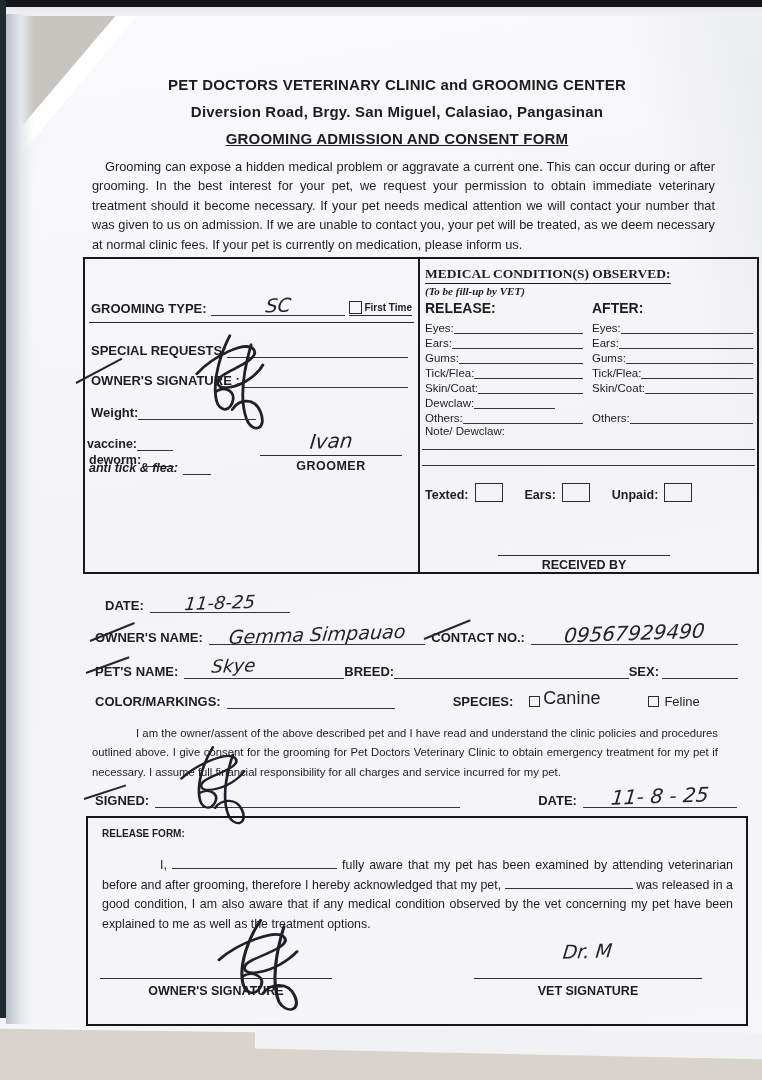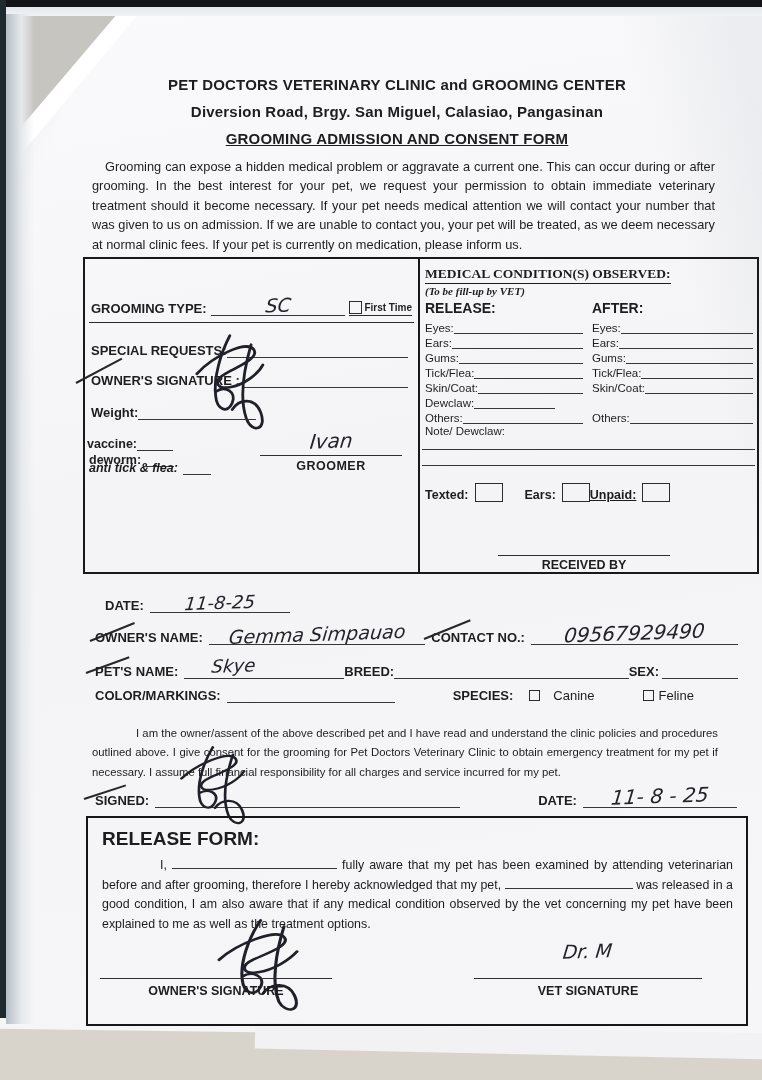--- a/index.html
+++ b/index.html
@@ -192,21 +192,21 @@
 
         <div class="medlbl" style="position:absolute;top:166px;left:5px;">Note/ Dewclaw:</div>
         <div style="position:absolute;top:190px;left:2px;right:2px;border-bottom:1.4px solid #35353a;"></div>
         <div style="position:absolute;top:206px;left:2px;right:2px;border-bottom:1.4px solid #35353a;"></div>
 
         <div class="frow" style="position:absolute;top:224px;left:5px;">
           <span class="lbl" style="font-size:12.5px;">Texted:</span>
           <span class="paybox"></span>
           <span class="lbl" style="font-size:12.5px;margin-left:22px;">Ears:</span>
           <span class="paybox"></span>
-          <span class="lbl" style="font-size:12.5px;text-decoration:underline;">Unpaid:</span>
+          <span class="lbl" style="font-size:12.5px;margin-left:22px;">Unpaid:</span>
           <span class="paybox"></span>
         </div>
 
         <div style="position:absolute;top:292px;left:78px;width:172px;text-align:center;">
           <div style="border-bottom:1.5px solid #2e2e32;height:4px;"></div>
           <div class="lbl" style="font-size:12.5px;margin-top:2px;">RECEIVED BY</div>
         </div>
       </div>
     </div>
 
@@ -237,21 +237,21 @@
       <span class="line" style="flex:1;height:14px;"></span>
       <span class="lbl">SEX:</span>
       <span class="line" style="width:76px;height:14px;margin-left:3px;"></span>
     </div>
 
     <div class="irow" style="left:95px;top:688px;">
       <span class="lbl">COLOR/MARKINGS:</span>
       <span class="line" style="width:168px;height:14px;margin-left:6px;"></span>
       <span class="lbl" style="margin-left:58px;">SPECIES:</span>
       <span class="cb" style="width:9px;height:9px;margin-left:16px;margin-bottom:2px;"></span>
-      <span style="font-size:13px;margin-left:13px;">Canine</span>
+      <span style="font-size:18px;margin-left:3px;">Canine</span>
       <span class="cb" style="width:9px;height:9px;margin-left:48px;margin-bottom:2px;"></span>
       <span style="font-size:13px;margin-left:5px;">Feline</span>
     </div>
 
     <div class="consent">I am the owner/assent of the above described pet and I have read and understand the clinic policies and procedures outlined above. I give consent for the grooming for Pet Doctors Veterinary Clinic to obtain emergency treatment for my pet if necessary. I assume full financial responsibility for all charges and service incurred for my pet.</div>
 
     <div class="irow" style="left:95px;top:778px;right:25px;height:30px;">
       <span class="lbl">SIGNED:</span>
       <span class="line" style="width:305px;height:14px;margin-left:6px;"></span>
       <span class="lbl" style="margin-left:78px;">DATE:</span>
@@ -259,21 +259,21 @@
         <span class="hw hw-in" style="font-size:20px;">11- 8 - 25</span>
       </span>
     </div>
     <svg class="sig" style="position:absolute;left:168px;top:738px;" width="112" height="92" viewBox="0 0 100 100" preserveAspectRatio="none">
       <path d="M40 10 C32 26 26 48 28 64 C29 76 38 80 42 70 C46 60 36 54 28 60"></path>
       <path d="M12 44 C26 28 54 14 60 22 C66 30 46 38 36 44 C26 50 28 58 40 56 C52 54 64 44 68 36"></path>
       <path d="M58 18 C52 40 48 66 54 84 C59 98 72 94 66 78 C61 65 48 66 42 76"></path>
     </svg>
 
     <div class="rbox">
-      <div class="lbl" style="position:absolute;top:10px;left:14px;font-size:19px;">RELEASE FORM:</div>
+      <div class="lbl" style="position:absolute;top:10px;left:14px;font-size:10px;">RELEASE FORM:</div>
       <div class="rpara">
         <span style="display:inline-block;width:58px;"></span><span>I,</span>
         <span class="blank" style="width:165px;"></span>
         <span>fully aware that my pet has been examined by attending veterinarian before and after grooming, therefore I hereby acknowledged that my pet,</span>
         <span class="blank" style="width:128px;"></span>
         <span>was released in a good condition, I am also aware that if any medical condition observed by the vet concerning my pet have been explained to me as well as the treatment options.</span>
       </div>
       <svg class="sig" style="position:absolute;left:118px;top:94px;" width="130" height="104" viewBox="0 0 100 100" preserveAspectRatio="none">
         <path d="M42 8 C32 26 26 50 28 66 C29 78 38 82 42 72 C46 62 36 56 28 62"></path>
         <path d="M10 46 C24 30 54 16 60 24 C66 32 46 40 36 46 C26 52 28 60 40 58 C52 56 64 46 70 38"></path>

